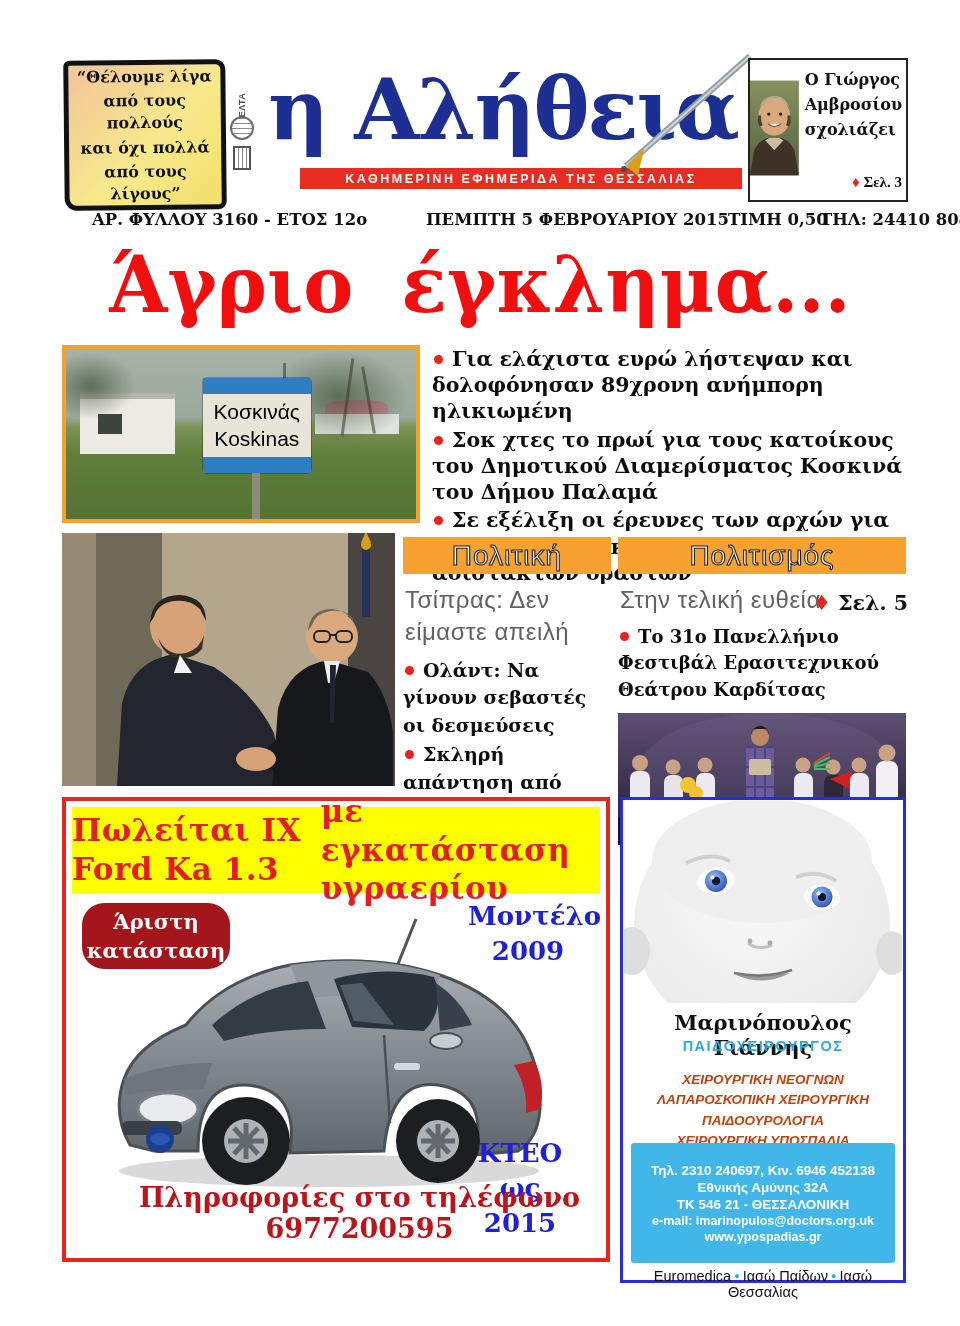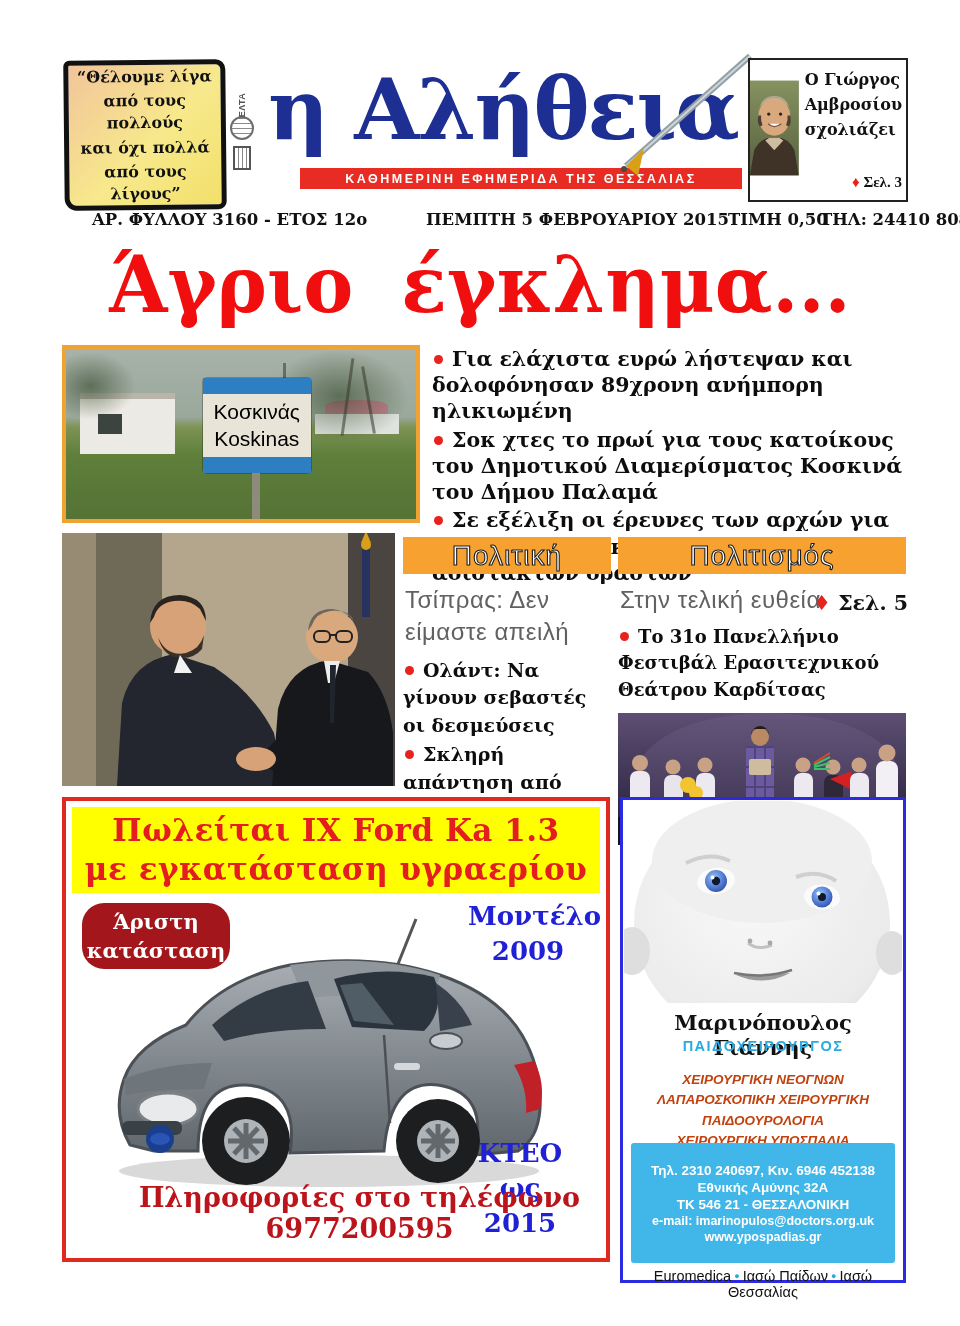--- a/index.html
+++ b/index.html
@@ -64,21 +64,21 @@
     letter-spacing:.5px;margin:10px 0 8px 2px;}
   .sub-bullets{font-weight:700;font-size:19px;line-height:1.45;color:#0d0d0d;}
   .theater{position:relative;margin-top:10px;width:288px;height:132px;overflow:hidden;}
   .theater-label{position:absolute;right:0;bottom:0;background:#fff;border:1px solid #bbb;
     padding:3px 10px 3px 8px;font-weight:700;font-size:16px;color:#111;}
   .theater-label::before{content:"♦ ";color:#e8221c;font-size:18px;}
 
   
   .car-ad{left:62px;top:797px;width:548px;height:465px;border:4px solid #e02a20;box-sizing:border-box;background:#fff;}
   .car-head{position:absolute;left:6px;top:6px;right:6px;height:86px;background:#ffff00;
-    display:flex;flex-direction:column;align-items:center;justify-content:center;
+    display:flex;flex-direction:row;align-items:center;justify-content:center;
     color:#e41e20;font-weight:700;font-size:31px;line-height:1.25;letter-spacing:.5px;}
   .car-badge{position:absolute;left:16px;top:102px;width:148px;height:66px;background:#a3161c;border-radius:22px;
     display:flex;flex-direction:column;align-items:center;justify-content:center;color:#fff;font-weight:700;font-size:21px;line-height:1.4;}
   .blue-big{color:#2021d6;font-weight:700;font-size:26px;line-height:1.35;text-align:center;}
   .car-model{position:absolute;right:18px;top:98px;width:120px;}
   .car-kteo{position:absolute;right:26px;top:335px;width:120px;}
   .car-img{position:absolute;left:28px;top:112px;width:470px;height:290px;}
   .car-info{position:absolute;left:0;right:0;bottom:14px;text-align:center;color:#bc141b;font-weight:700;font-size:27px;margin-left:47px;}
 
   

